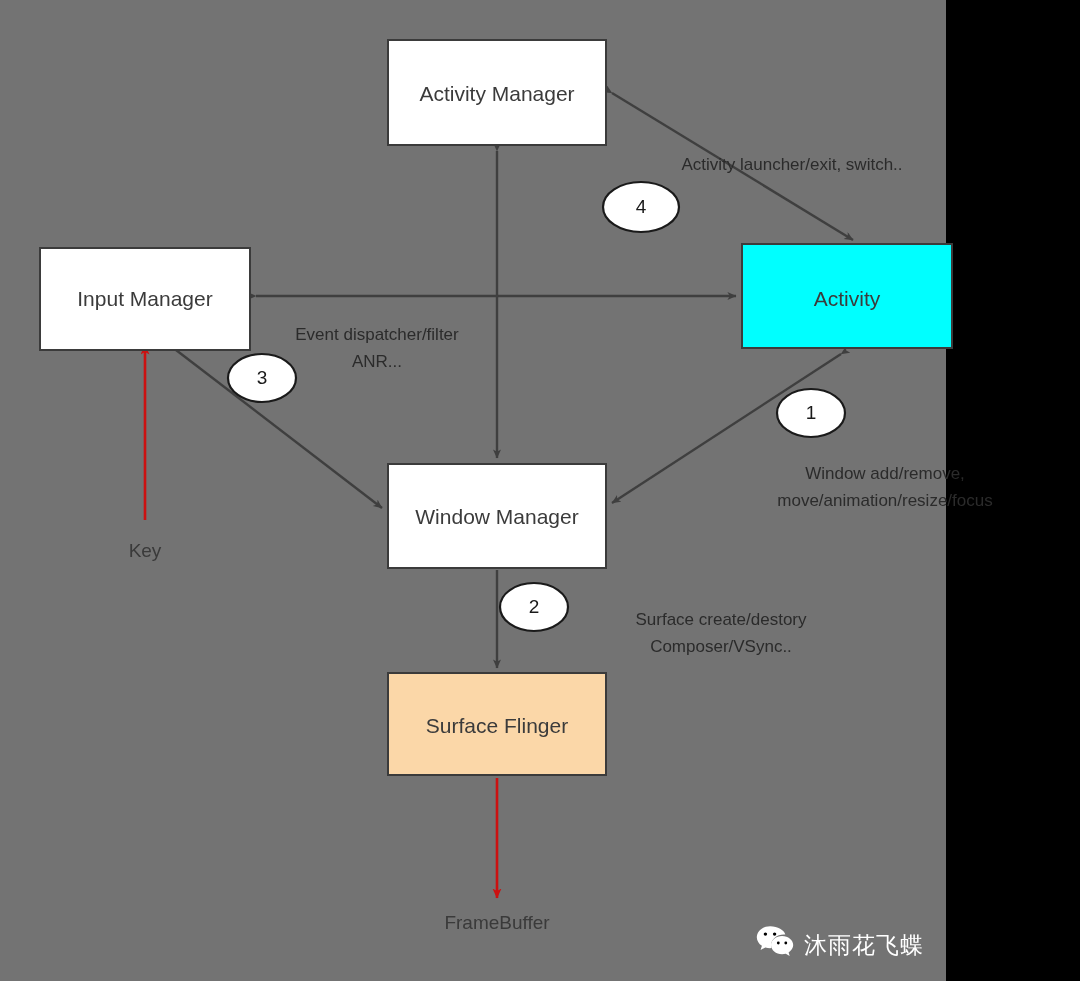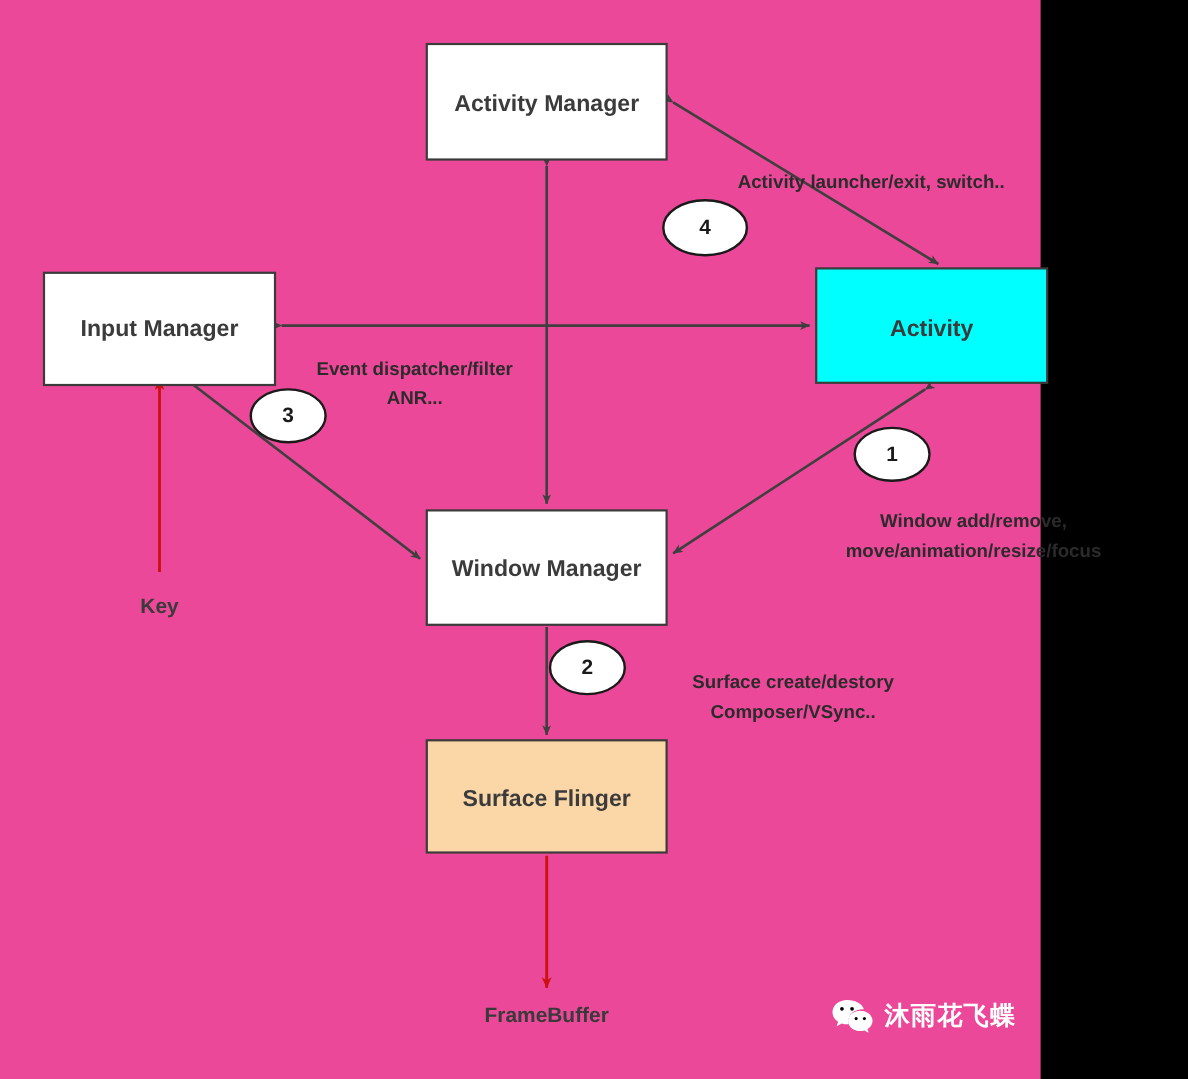--- a/index.html
+++ b/index.html
@@ -10,22 +10,21 @@
   body {
     width: 1080px;
     height: 981px;
     overflow: hidden;
     font-family: "Liberation Sans", sans-serif;
   }
   #diagram-root {
     position: relative;
     width: 946px;
     height: 981px;
-    background: #ec4899;
-    font-weight: bold;
+    background: #737373;
   }
   svg#diagram-svg {
     position: absolute;
     left: 0;
     top: 0;
     width: 1080px;
     height: 981px;
   }
   .node-label {
     font-family: "Liberation Sans", sans-serif;
@@ -70,23 +69,23 @@
   .free-label {
     font-family: "Liberation Sans", sans-serif;
     font-size: 19px;
     fill: #3a3a3a;
     text-anchor: middle;
     dominant-baseline: middle;
   }
   #watermark {
     position: absolute;
     right: 22px;
-    bottom: 36px;
+    bottom: 20px;
     display: flex;
-    align-items: flex-start;
+    align-items: flex-end;
     gap: 10px;
   }
   #watermark .wm-text {
     font-family: "Liberation Sans", sans-serif;
     font-size: 23px;
     color: #ffffff;
     letter-spacing: 1px;
     white-space: nowrap;
   }
 </style>

